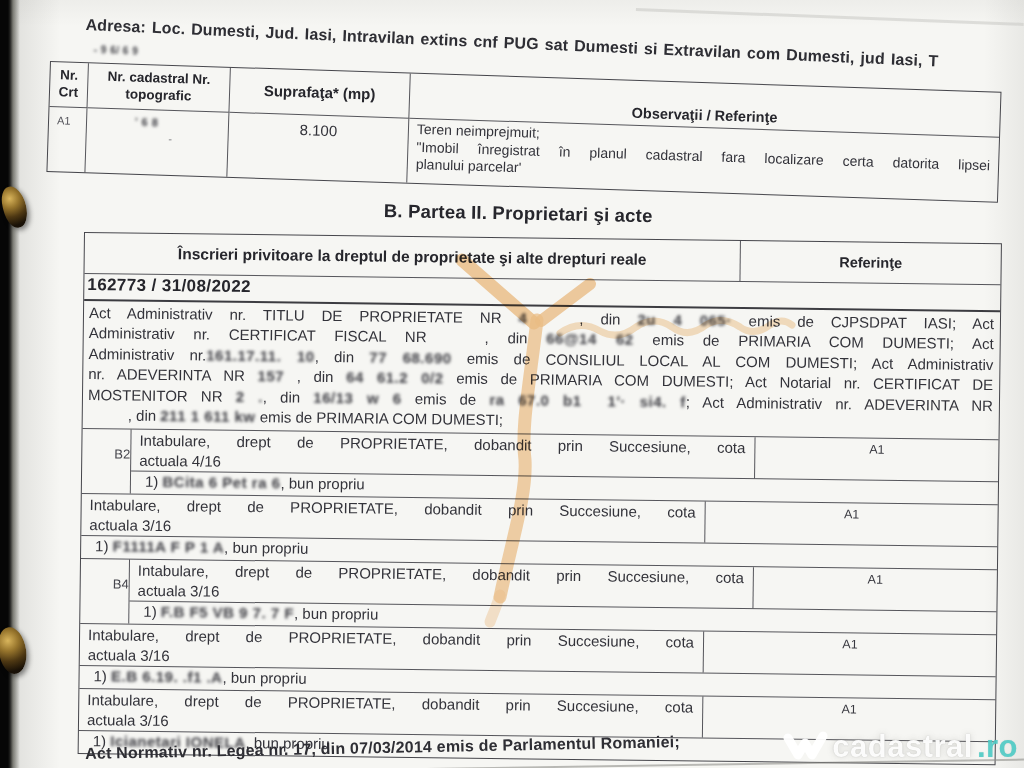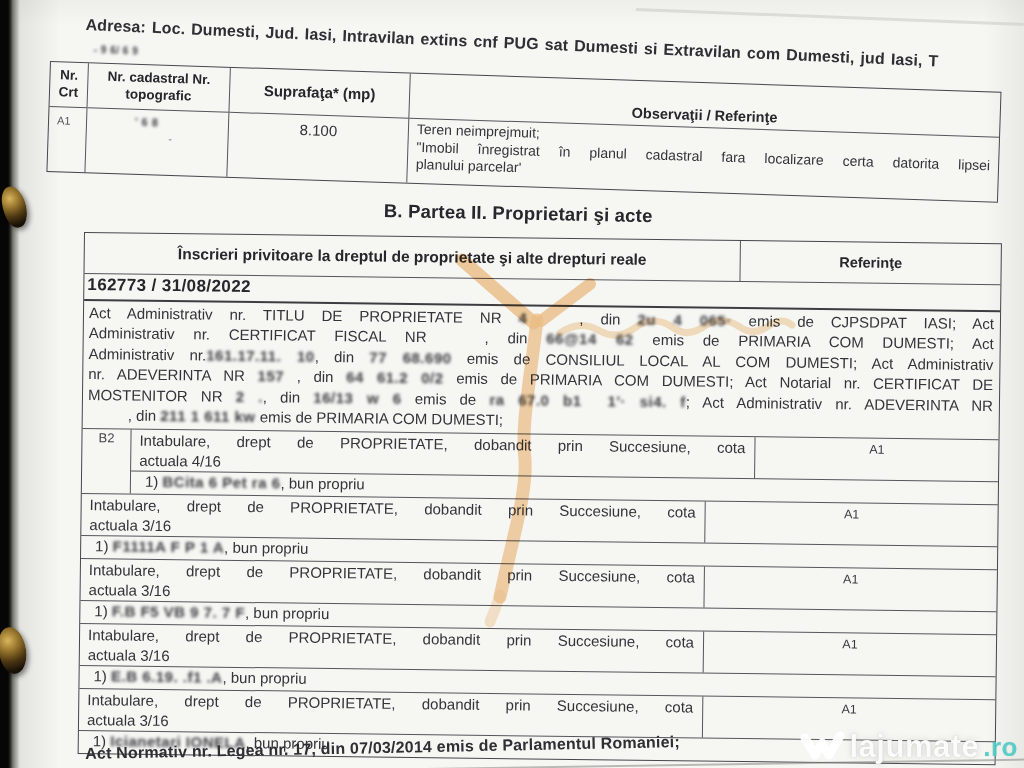--- a/index.html
+++ b/index.html
@@ -67,42 +67,42 @@
     font-size:14.5px;color:#26262c;}
   .t2-doc{height:24px;border-bottom:2px solid rgba(40,40,46,.9);font-size:17px;font-weight:700;
     letter-spacing:.4px;padding:1px 0 0 3px;color:#26262c;}
   .t2-acts{padding:2px 6px 3px 5px;border-bottom:1.4px solid rgba(45,45,52,.8);
     font-size:15px;font-weight:500;line-height:20.4px;}
   .act-line span{vertical-align:baseline;}
   
   .rg{display:flex;border-bottom:1.4px solid rgba(45,45,52,.8);}
   .rg:last-of-type{border-bottom:none;}
   .rg-label{width:48px;border-right:1.4px solid rgba(45,45,52,.8);font-size:13px;color:#45454c;
-    padding-top:1px;text-align:center;}
+    padding-top:17px;text-align:right;}
   .rg-body{flex:1;display:flex;flex-direction:column;}
   .rg-main{display:flex;height:41px;}
   .rg-text{width:606px;border-right:1.4px solid rgba(45,45,52,.8);padding:1px 9px 0 8px;
     font-size:15px;font-weight:500;line-height:20px;}
   .rg-ref{flex:1;font-size:12.5px;text-align:center;padding-top:4px;color:#3a3a41;}
   .rg-sub{border-top:1.4px solid rgba(45,45,52,.8);height:21px;padding:1px 8px 0 14px;
     font-size:15px;font-weight:500;}
 
   .bottom-line{position:absolute;left:85px;top:745px;z-index:2;font-size:16px;font-weight:600;
     letter-spacing:.2px;color:#2e2e34;transform:rotate(-1.15deg);transform-origin:left top;white-space:nowrap;}
   .bottom-edge{position:absolute;left:338px;top:764px;width:686px;height:2px;background:#8f8f8a;
     opacity:.6;transform:rotate(-.9deg);z-index:2;}
 
   
   .wm-orange{position:absolute;inset:0;z-index:4;pointer-events:none;mix-blend-mode:multiply;}
 
   
   .lj{position:absolute;right:6px;bottom:2px;z-index:8;display:flex;align-items:center;gap:4px;}
   .lj .brand{font-size:31px;font-weight:700;color:rgba(255,255,255,.95);letter-spacing:.5px;
     text-shadow:0 0 1px rgba(140,140,135,.55),0 0 6px rgba(120,120,115,.25);}
-  .lj .tld{font-size:26px;font-weight:700;color:rgba(74,205,199,.85);letter-spacing:.5px;
+  .lj .tld{font-size:31px;font-weight:700;color:rgba(74,205,199,.85);letter-spacing:.5px;
     text-shadow:0 0 1px rgba(120,160,158,.4);}
 </style>
 </head>
 <body>
 
 <div class="photo">
 
   <div class="artifact"></div>
 
   <div class="address"><b>Adresa:</b><span> Loc. Dumesti, Jud. Iasi, Intravilan extins cnf PUG sat Dumesti si Extravilan com Dumesti, jud Iasi, T</span></div>
@@ -163,20 +163,21 @@
               <div class="rg-text">
                 <div class="just">Intabulare, drept de PROPRIETATE, dobandit prin Succesiune, cota</div>
                 <div>actuala  3/16</div>
               </div>
               <div class="rg-ref">A1</div>
             </div>
             <div class="rg-sub"><span>1) </span><span class="red">F1111A F P 1 A</span><span>, bun propriu</span></div>
           </div>
         </div>
         <div class="rg">
+          <div class="rg-label">B4</div>
           <div class="rg-body">
             <div class="rg-main">
               <div class="rg-text">
                 <div class="just">Intabulare, drept de PROPRIETATE, dobandit prin Succesiune, cota</div>
                 <div>actuala  3/16</div>
               </div>
               <div class="rg-ref">A1</div>
             </div>
             <div class="rg-sub"><span>1) </span><span class="red">F.B F5 VB 9 7. 7 F</span><span>, bun propriu</span></div>
           </div>
@@ -222,16 +223,16 @@
   </svg>
 
   <div class="edge"></div>
   <div class="pin pin1"></div>
   <div class="pin pin2"></div>
 
   <div class="lj">
     <svg width="46" height="38" viewBox="0 0 46 38">
       <polyline points="6,10 16,27 23,15 30,27 41,8" fill="none" stroke="rgba(255,255,255,.95)" stroke-width="9" stroke-linecap="round" stroke-linejoin="round"></polyline>
     </svg>
-    <span class="brand">lajumate</span>
+    <span class="brand">cadastral</span>
       <span class="tld">.ro</span>
   </div>
 </div>
 
 </body></html>

